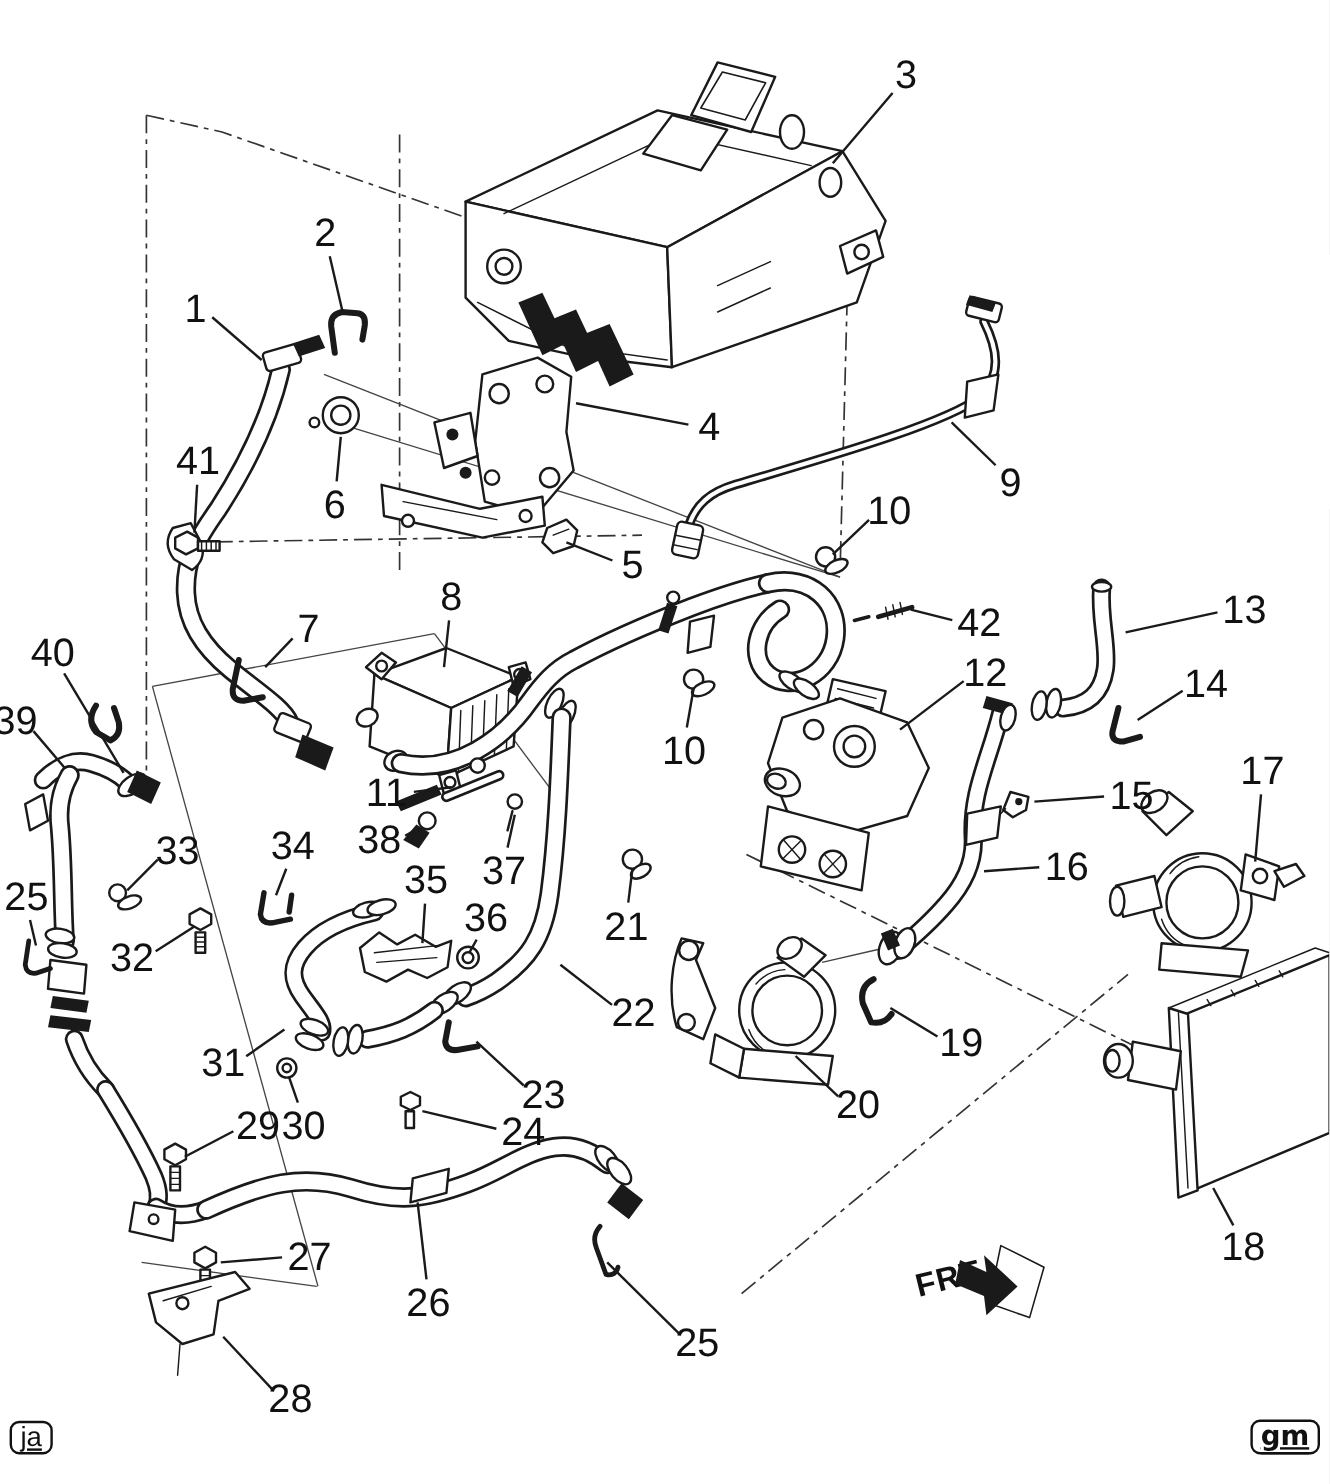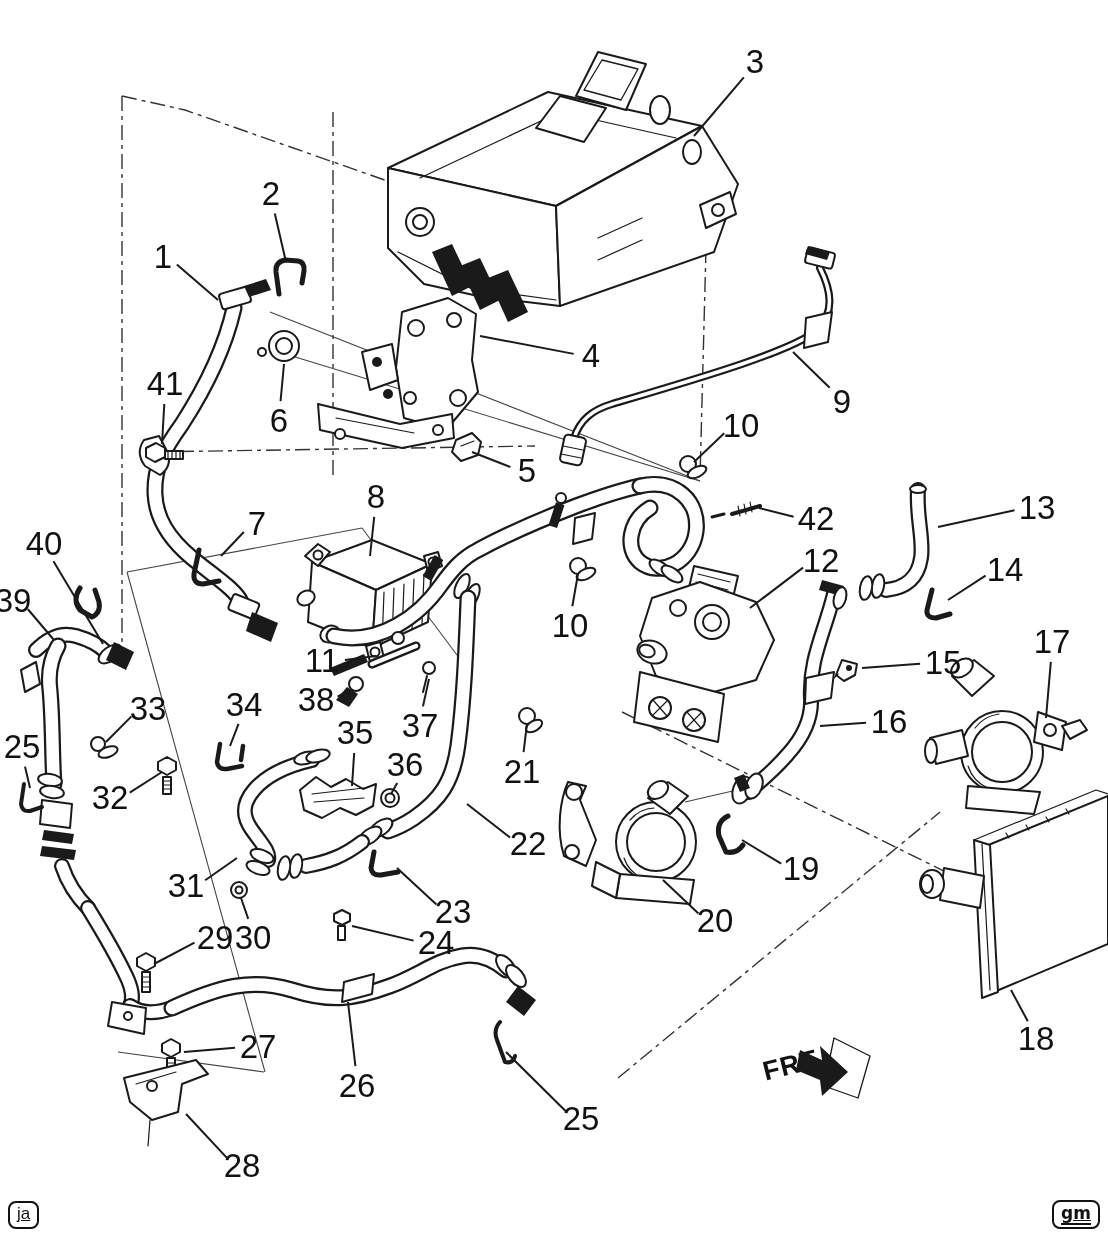--- a/index.html
+++ b/index.html
@@ -1,20 +1,20 @@
 <!DOCTYPE html>
 <html><head>
 <meta charset="utf-8">
 <style>
   html,body{margin:0;padding:0;background:#e8e8e8;}
   .page{position:relative;width:1108px;height:1237px;background:#fff;overflow:hidden;
         font-family:"Liberation Sans",sans-serif;color:#111;}
   .hdr{position:absolute;top:2px;right:10px;font-size:26px;letter-spacing:.5px;white-space:pre;}
-  .corner{position:absolute;bottom:8px;border:2.5px solid #111;border-radius:8px;
-          padding:1px 7px 3px 7px;font-size:17px;line-height:20px;background:#fff;text-decoration:underline;}
+  .corner{position:absolute;bottom:25px;border:2.5px solid #111;border-radius:8px;
+          padding:1px 7px 3px 7px;font-size:23px;line-height:20px;background:#fff;text-decoration:underline;}
   .corner.l{left:8px}
   .corner.r{right:8px}
   .corner.r span{font-weight:bold;border-bottom:2.5px solid #111;font-family:"DejaVu Sans",sans-serif;}
   svg{position:absolute;left:0;top:0;}
   .ln{fill:none;stroke:#1a1a1a;stroke-width:2;stroke-linejoin:round;stroke-linecap:round;}
   .thin{stroke-width:1.2;}
   .fillw{fill:#fff;stroke:#1a1a1a;stroke-width:2;stroke-linejoin:round;}
   .fillw.thin{stroke-width:1.3;}
   .dark{fill:#1a1a1a;stroke:none;}
   .dash{fill:none;stroke:#333;stroke-width:1.4;stroke-dasharray:15 5 4 5;}

